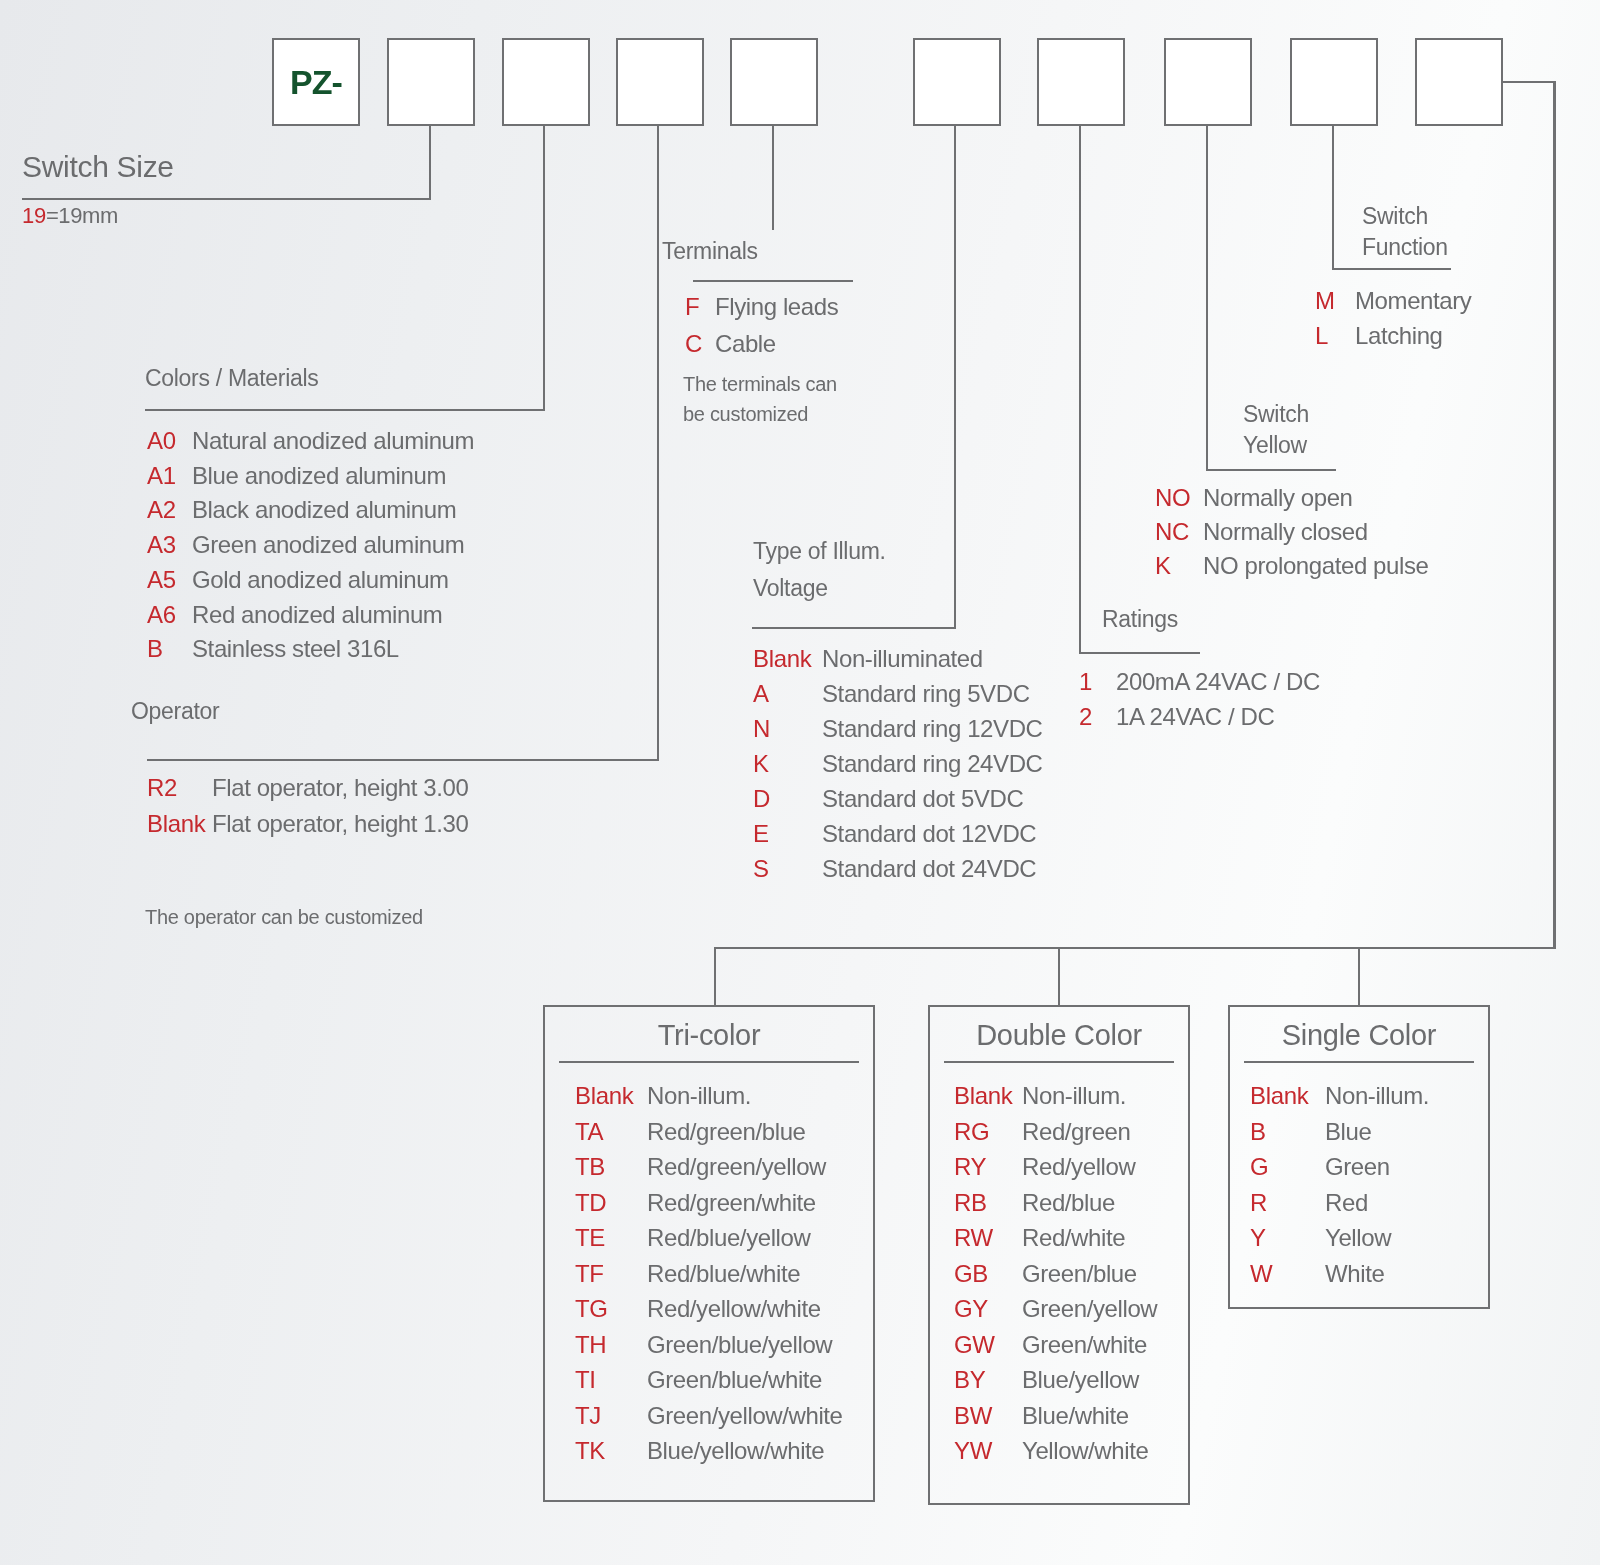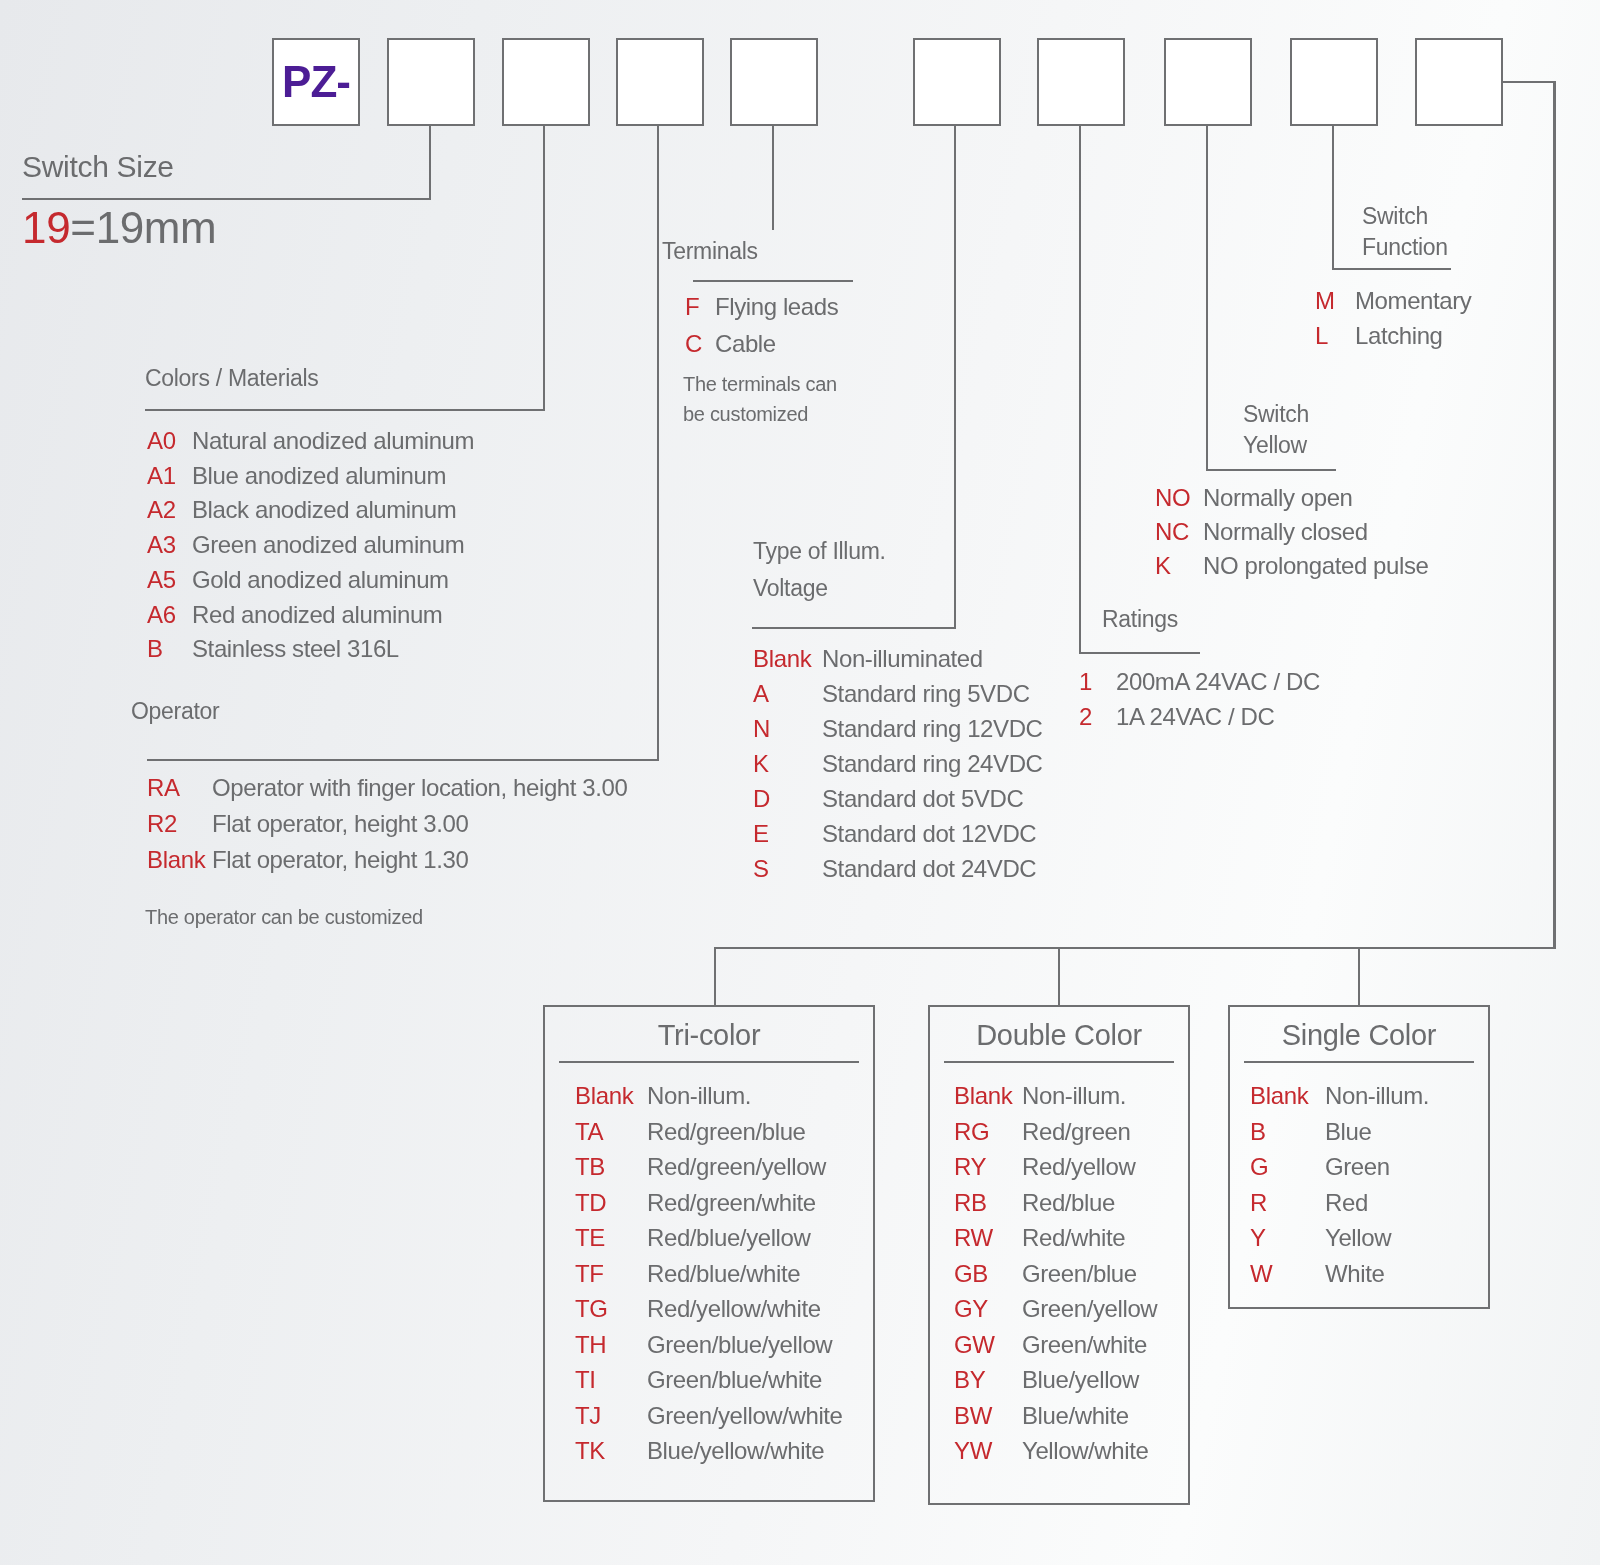--- a/index.html
+++ b/index.html
@@ -4,32 +4,32 @@
 <style>
   html,body{margin:0;padding:0;background:#e9ebee;}
   .stage{
     position:relative;width:1600px;height:1565px;overflow:hidden;
     background:linear-gradient(102deg,#e7e9ec 0%,#edeff1 25%,#f5f6f7 55%,#fbfcfc 78%,#f1f3f4 100%);
     font-family:"Liberation Sans",sans-serif;
   }
   .pn-box{position:absolute;top:38px;width:88px;height:88px;background:#ffffff;
           border:2px solid #6f7072;box-sizing:border-box;}
   .pz{display:flex;align-items:center;justify-content:center;
-      font-weight:bold;font-size:44px;color:#4c1d95;letter-spacing:-1px;}
+      font-weight:bold;font-size:34px;color:#14532d;letter-spacing:-1px;}
   .vline{position:absolute;width:2px;background:#6f7072;}
   .hline{position:absolute;height:2px;background:#6f7072;}
   .thick{width:3px;}
   .title{position:absolute;font-size:23px;color:#6b6c6e;white-space:nowrap;letter-spacing:-0.3px;}
   .two{line-height:31px;}
   .list{position:absolute;}
   .row{display:flex;align-items:baseline;font-size:24px;white-space:nowrap;letter-spacing:-0.3px;}
   .code{color:#c5292e;flex:0 0 auto;}
   .desc{color:#6b6c6e;letter-spacing:-0.4px;}
   .note{position:absolute;font-size:20px;color:#6b6c6e;letter-spacing:-0.3px;white-space:nowrap;}
-  .big{font-size:44px;}
+  .big{font-size:22px;}
 
   .l-colors .row{line-height:34.7px;align-items:center;}  .l-colors .code{min-width:45px;}
   .l-oper   .row{line-height:36px;}    .l-oper   .code{min-width:65px;}
   .l-term   .row{line-height:37px;}    .l-term   .code{min-width:30px;}
   .l-illum  .row{line-height:35px;}    .l-illum  .code{min-width:69px;}
   .l-rate   .row{line-height:35px;}    .l-rate   .code{min-width:37px;}
   .l-status .row{line-height:34px;}    .l-status .code{min-width:48px;}
   .l-func   .row{line-height:35px;}    .l-func   .code{min-width:40px;}
 
   .color-box{position:absolute;top:1005px;border:2px solid #6f7072;box-sizing:border-box;}
@@ -115,24 +115,20 @@
       </div>
     <div class="row">
         <span class="code">B</span>
         <span class="desc">Stainless steel 316L</span>
       </div>
   </div>
 
   <div class="title" style="left:131px;top:698px">Operator</div>
   <div class="list l-oper" style="left:147px;top:770px">
     <div class="row">
-        <span class="code">RA</span>
-        <span class="desc">Operator with finger location, height 3.00</span>
-      </div>
-    <div class="row">
         <span class="code">R2</span>
         <span class="desc">Flat operator, height 3.00</span>
       </div>
     <div class="row">
         <span class="code">Blank</span>
         <span class="desc">Flat operator, height 1.30</span>
       </div>
   </div>
   <div class="note" style="left:145px;top:906px">The operator can be customized</div>
 

